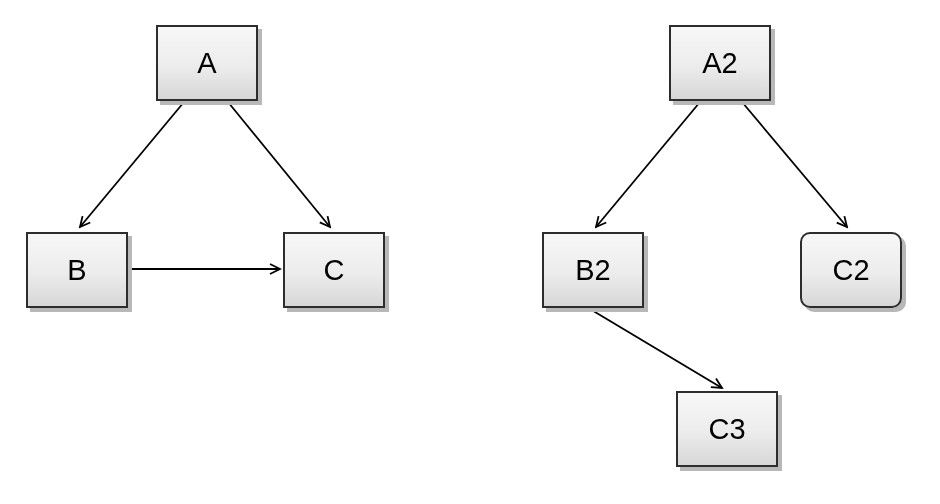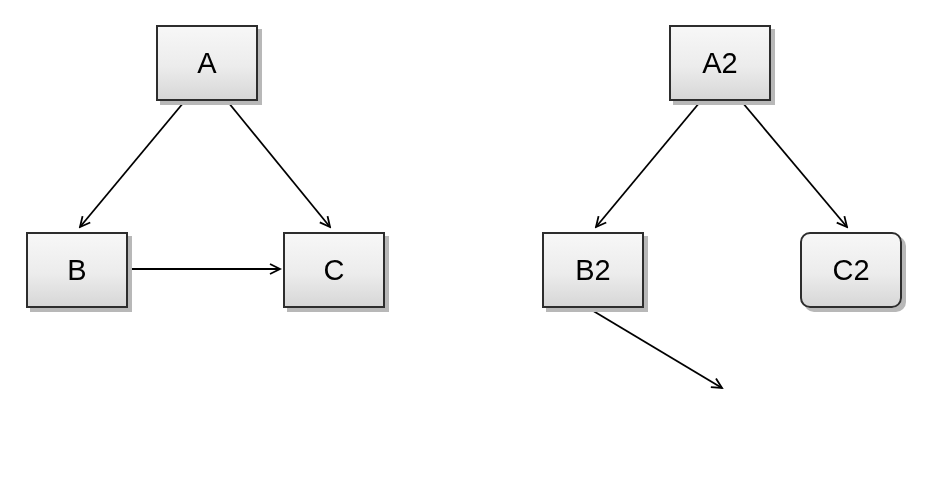--- a/index.html
+++ b/index.html
@@ -76,14 +76,17 @@
 
   <div class="node" style="left:669px; top:25px;text-align:right;">
     <span>A2</span>
   </div>
   <div class="node" style="left:542px; top:232px;">
     <span>B2</span>
   </div>
   <div class="node" style="left:800px; top:232px;border-radius:10px;">
     <span>C2</span>
   </div>
+  <div class="node" style="left:676px; top:391px;">
+    <span>C3</span>
+  </div>
 
 </div>
 
 </body></html>

